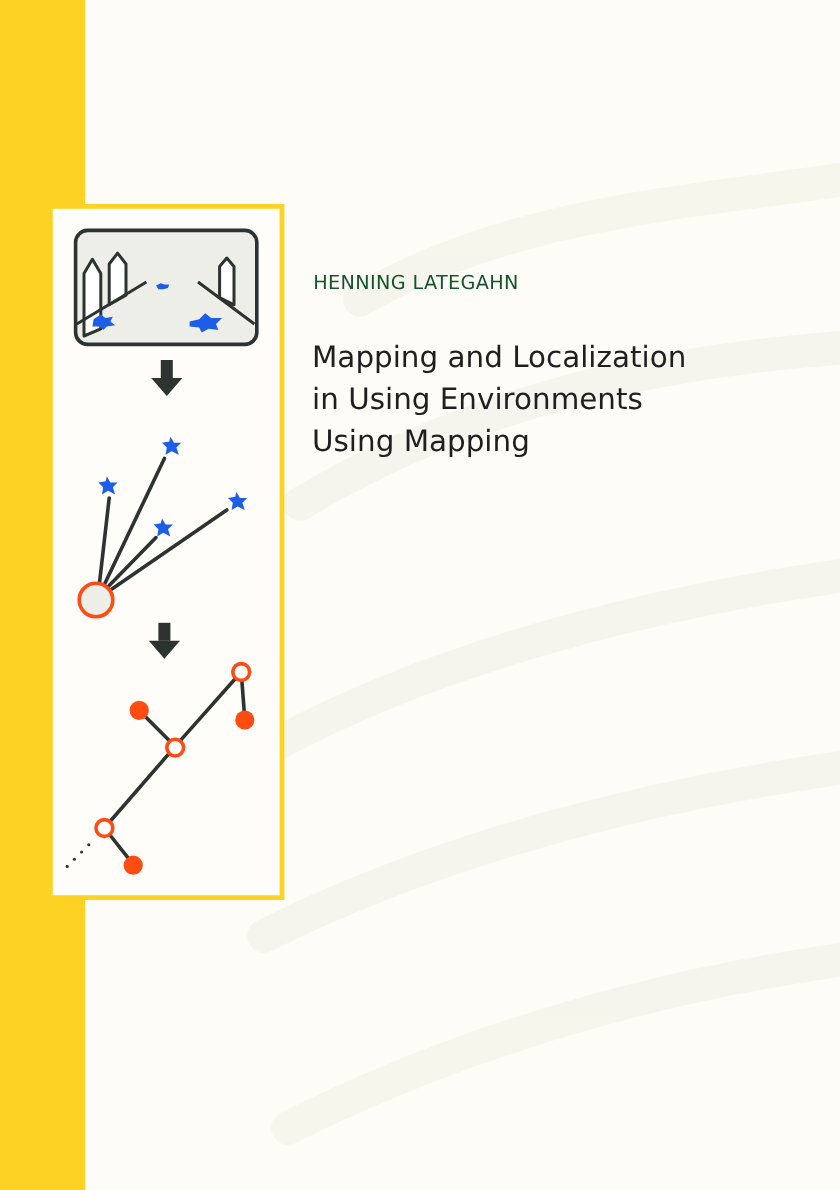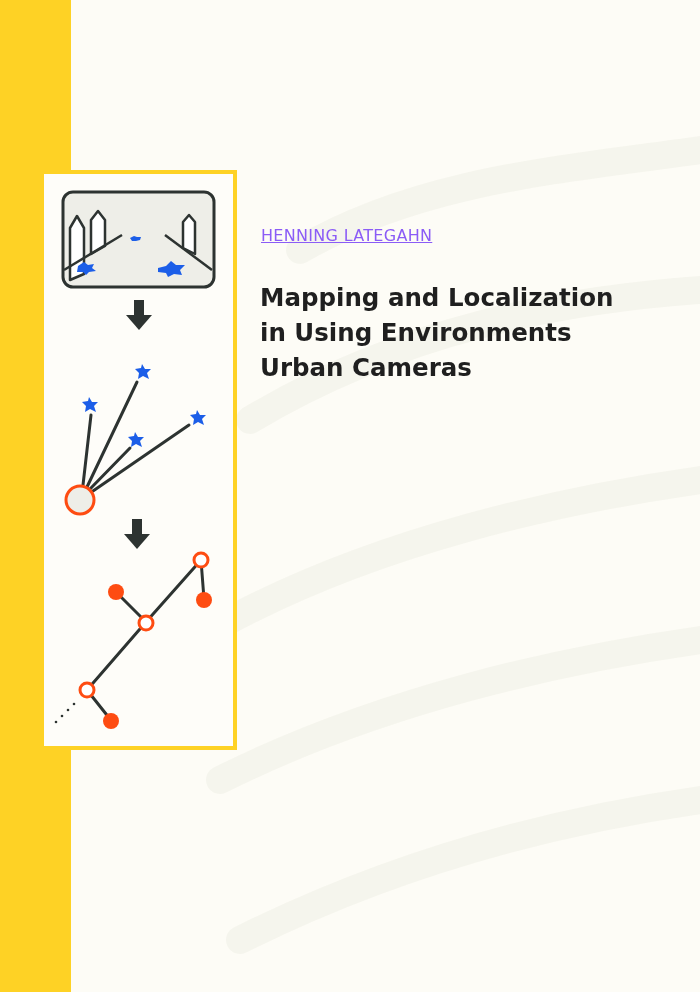--- a/index.html
+++ b/index.html
@@ -15,25 +15,25 @@
   }
   .figure-frame {
     position: absolute; left: 40px; top: 170px; width: 197px; height: 580px;
     box-sizing: border-box;
     border: 4px solid #fed225;
     background: #fefdf9;
   }
   .figure-frame svg { position: absolute; left: -4px; top: -4px; }
   .author {
     position: absolute; left: 261px; top: 226px;
-    font-size: 16px; letter-spacing: 0.3px; color: #8b5cf6; text-decoration: underline;
+    font-size: 16px; letter-spacing: 0.3px; color: #14532d;
   }
   .title {
     position: absolute; left: 260px; top: 280px;
-    font-size: 24.5px; line-height: 35px; color: #1f1f1f; font-weight: bold;
+    font-size: 24.5px; line-height: 35px; color: #1f1f1f; font-weight: normal;
     margin: 0;
   }
   .title span { display: block; white-space: nowrap; }
 </style>
 </head>
 <body>
 
 <svg class="bg-swirl" width="700" height="992" viewBox="0 0 700 992">
   <g fill="none" stroke="#f3f3ea" stroke-width="28" stroke-linecap="round" opacity="0.7">
     <path d="M300 250 C 420 180, 560 170, 700 150"></path>
@@ -116,14 +116,14 @@
       </g>
     </g>
   </svg>
 </div>
 
 <div class="author">HENNING LATEGAHN</div>
 
 <h1 class="title">
   <span>Mapping and Localization</span>
   <span>in Using Environments</span>
-  <span>Urban Cameras</span>
+  <span>Using Mapping</span>
 </h1>
 
 </body></html>

